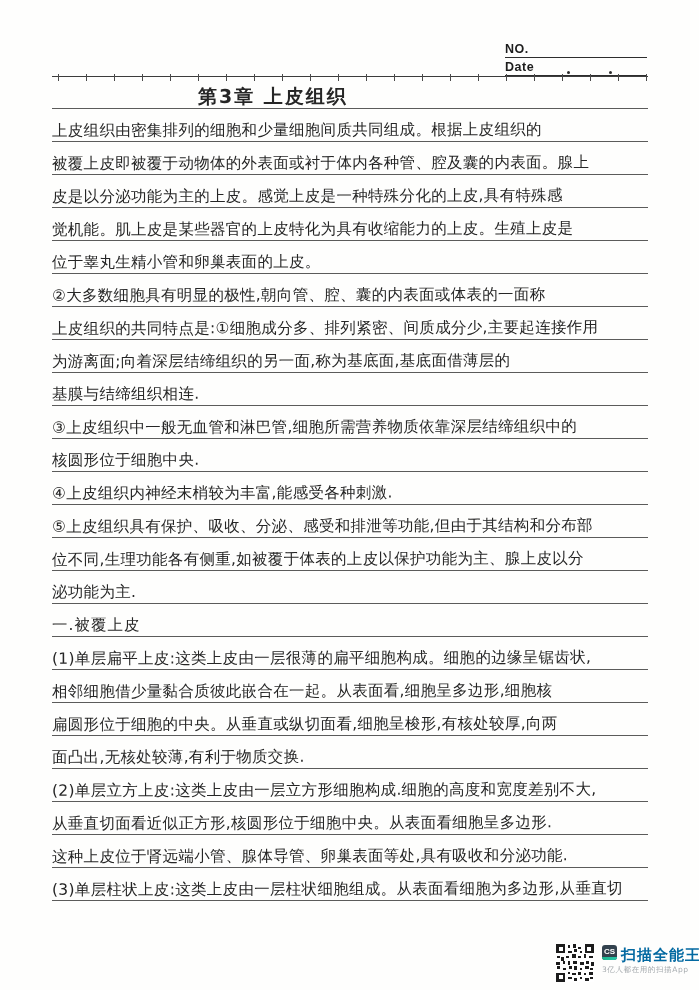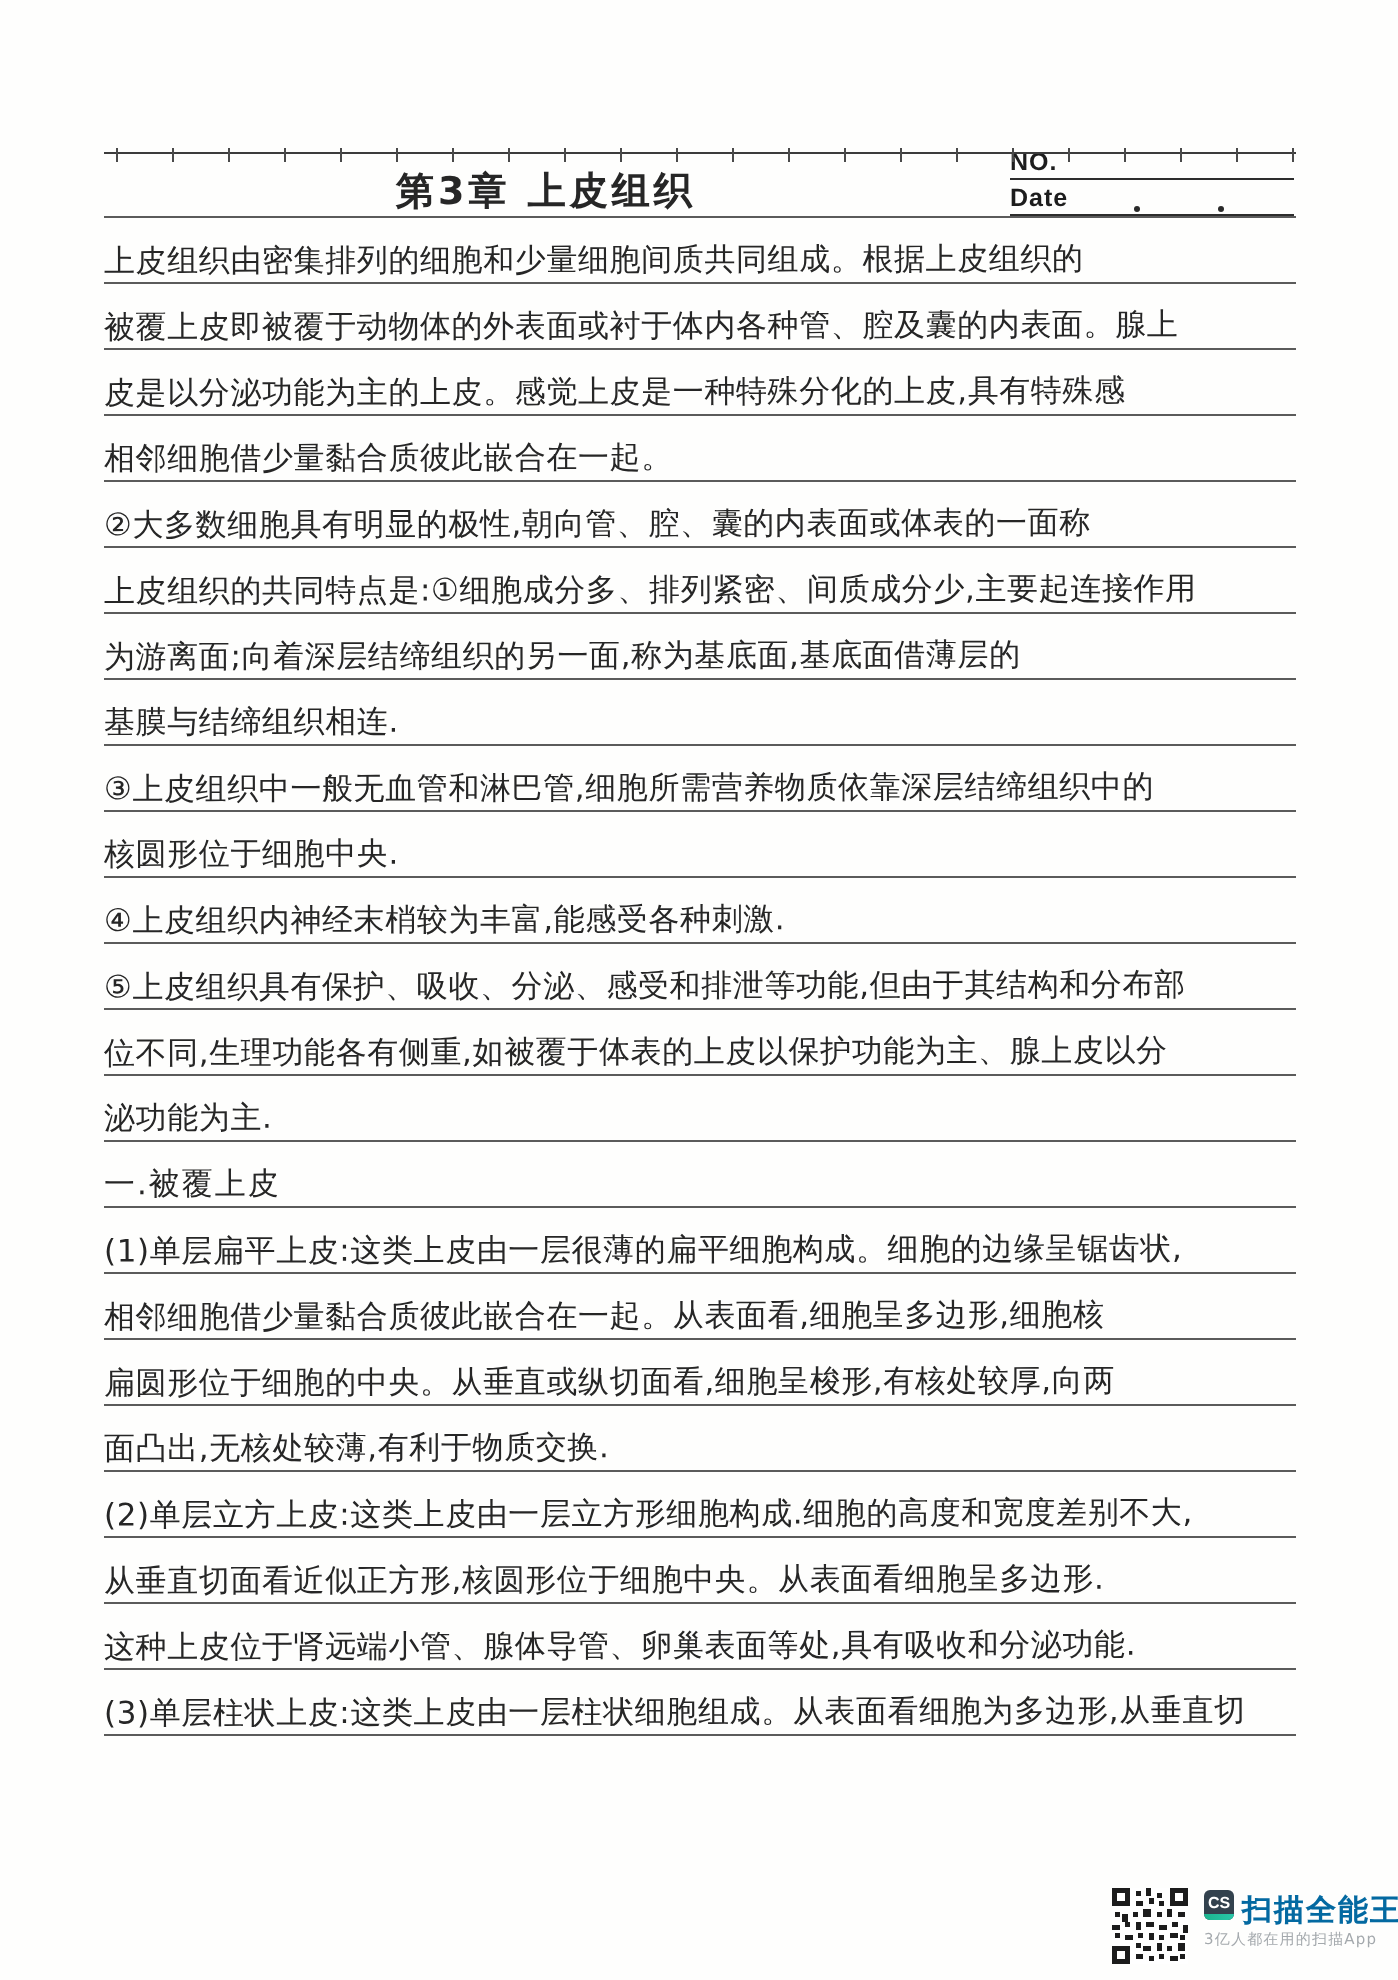--- a/index.html
+++ b/index.html
@@ -7,21 +7,21 @@
     width:699px;height:990px;
     background:#f2f2f1;
     font-family:"DejaVu Sans",sans-serif;
     position:relative;overflow:hidden;
   }
   .page{
     position:absolute;left:0;top:0;width:699px;height:990px;
     background:#fefefd;
   }
   
-  .corner{position:absolute;left:505px;top:38px;width:140px;margin-top:32px;}
+  .corner{position:absolute;left:505px;top:38px;width:140px;}
   .corner .row{position:relative;height:18px;}
   .corner .lbl{
     font-family:"Liberation Sans",sans-serif;
     font-weight:bold;font-size:12.5px;color:#1d1d1d;letter-spacing:.5px;
   }
   .corner .rule{
     position:absolute;left:0;right:-2px;bottom:-2px;height:0;
     border-bottom:1.6px solid #2d2d2d;
   }
   .date-dot{position:absolute;bottom:0;width:3px;height:3px;background:#2a2a2a;border-radius:50%;}
@@ -120,23 +120,26 @@
 
 
   <div class="line-row">
     <span class="hand">被覆上皮即被覆于动物体的外表面或衬于体内各种管、腔及囊的内表面。腺上</span>
   </div>
 
   <div class="line-row">
     <span class="hand">皮是以分泌功能为主的上皮。感觉上皮是一种特殊分化的上皮,具有特殊感</span>
   </div>
 
-
-  <div class="line-row">
-    <span class="hand">相邻细胞借少量黏合质彼此嵌合在一起。</span>
+  <div class="line-row">
+    <span class="hand">觉机能。肌上皮是某些器官的上皮特化为具有收缩能力的上皮。生殖上皮是</span>
+  </div>
+
+  <div class="line-row">
+    <span class="hand">位于睾丸生精小管和卵巢表面的上皮。</span>
   </div>
 
   <div class="line-row">
     <span class="hand">②大多数细胞具有明显的极性,朝向管、腔、囊的内表面或体表的一面称</span>
   </div>
 
   <div class="line-row">
     <span class="hand">上皮组织的共同特点是:①细胞成分多、排列紧密、间质成分少,主要起连接作用</span>
   </div>
 

